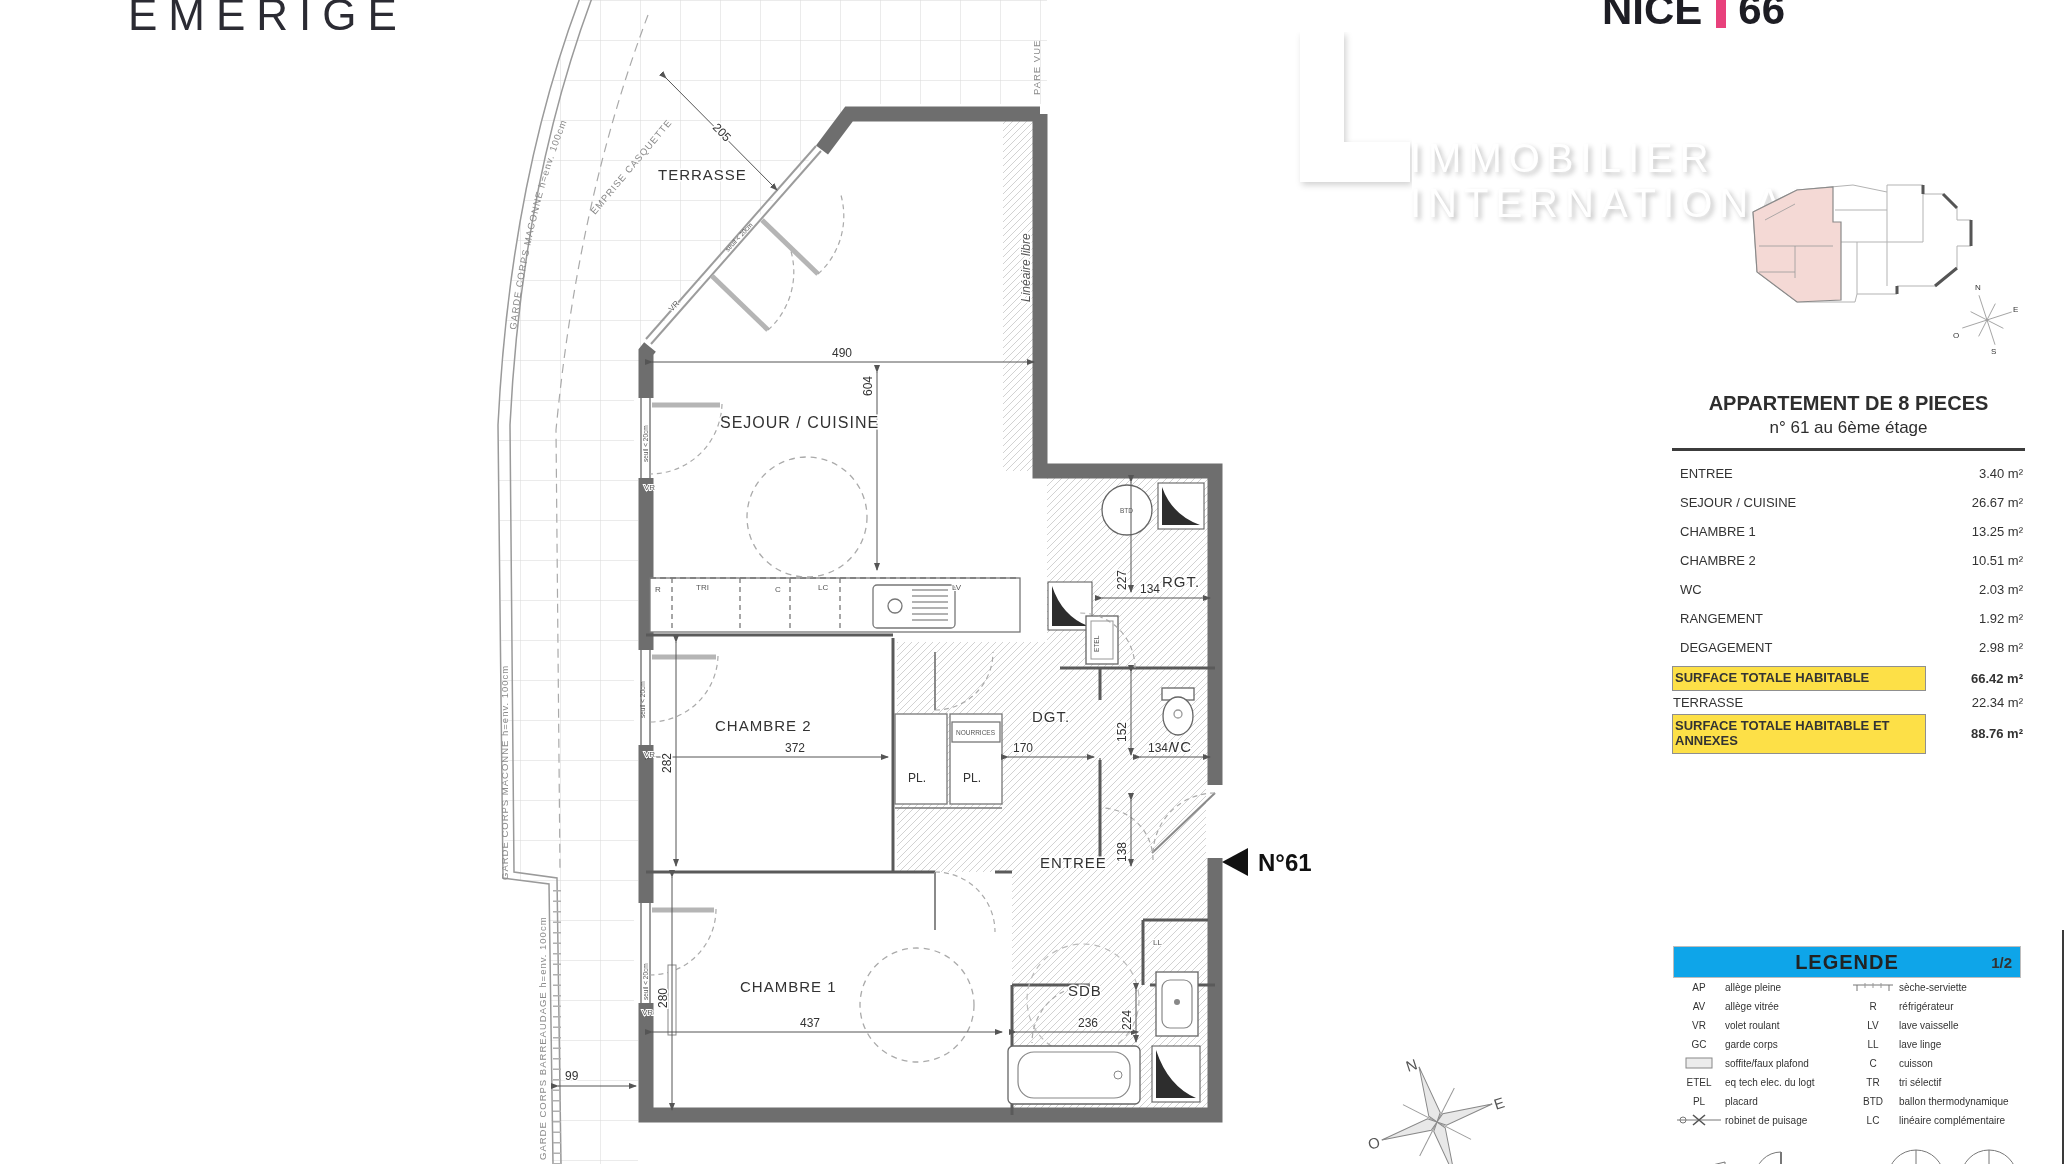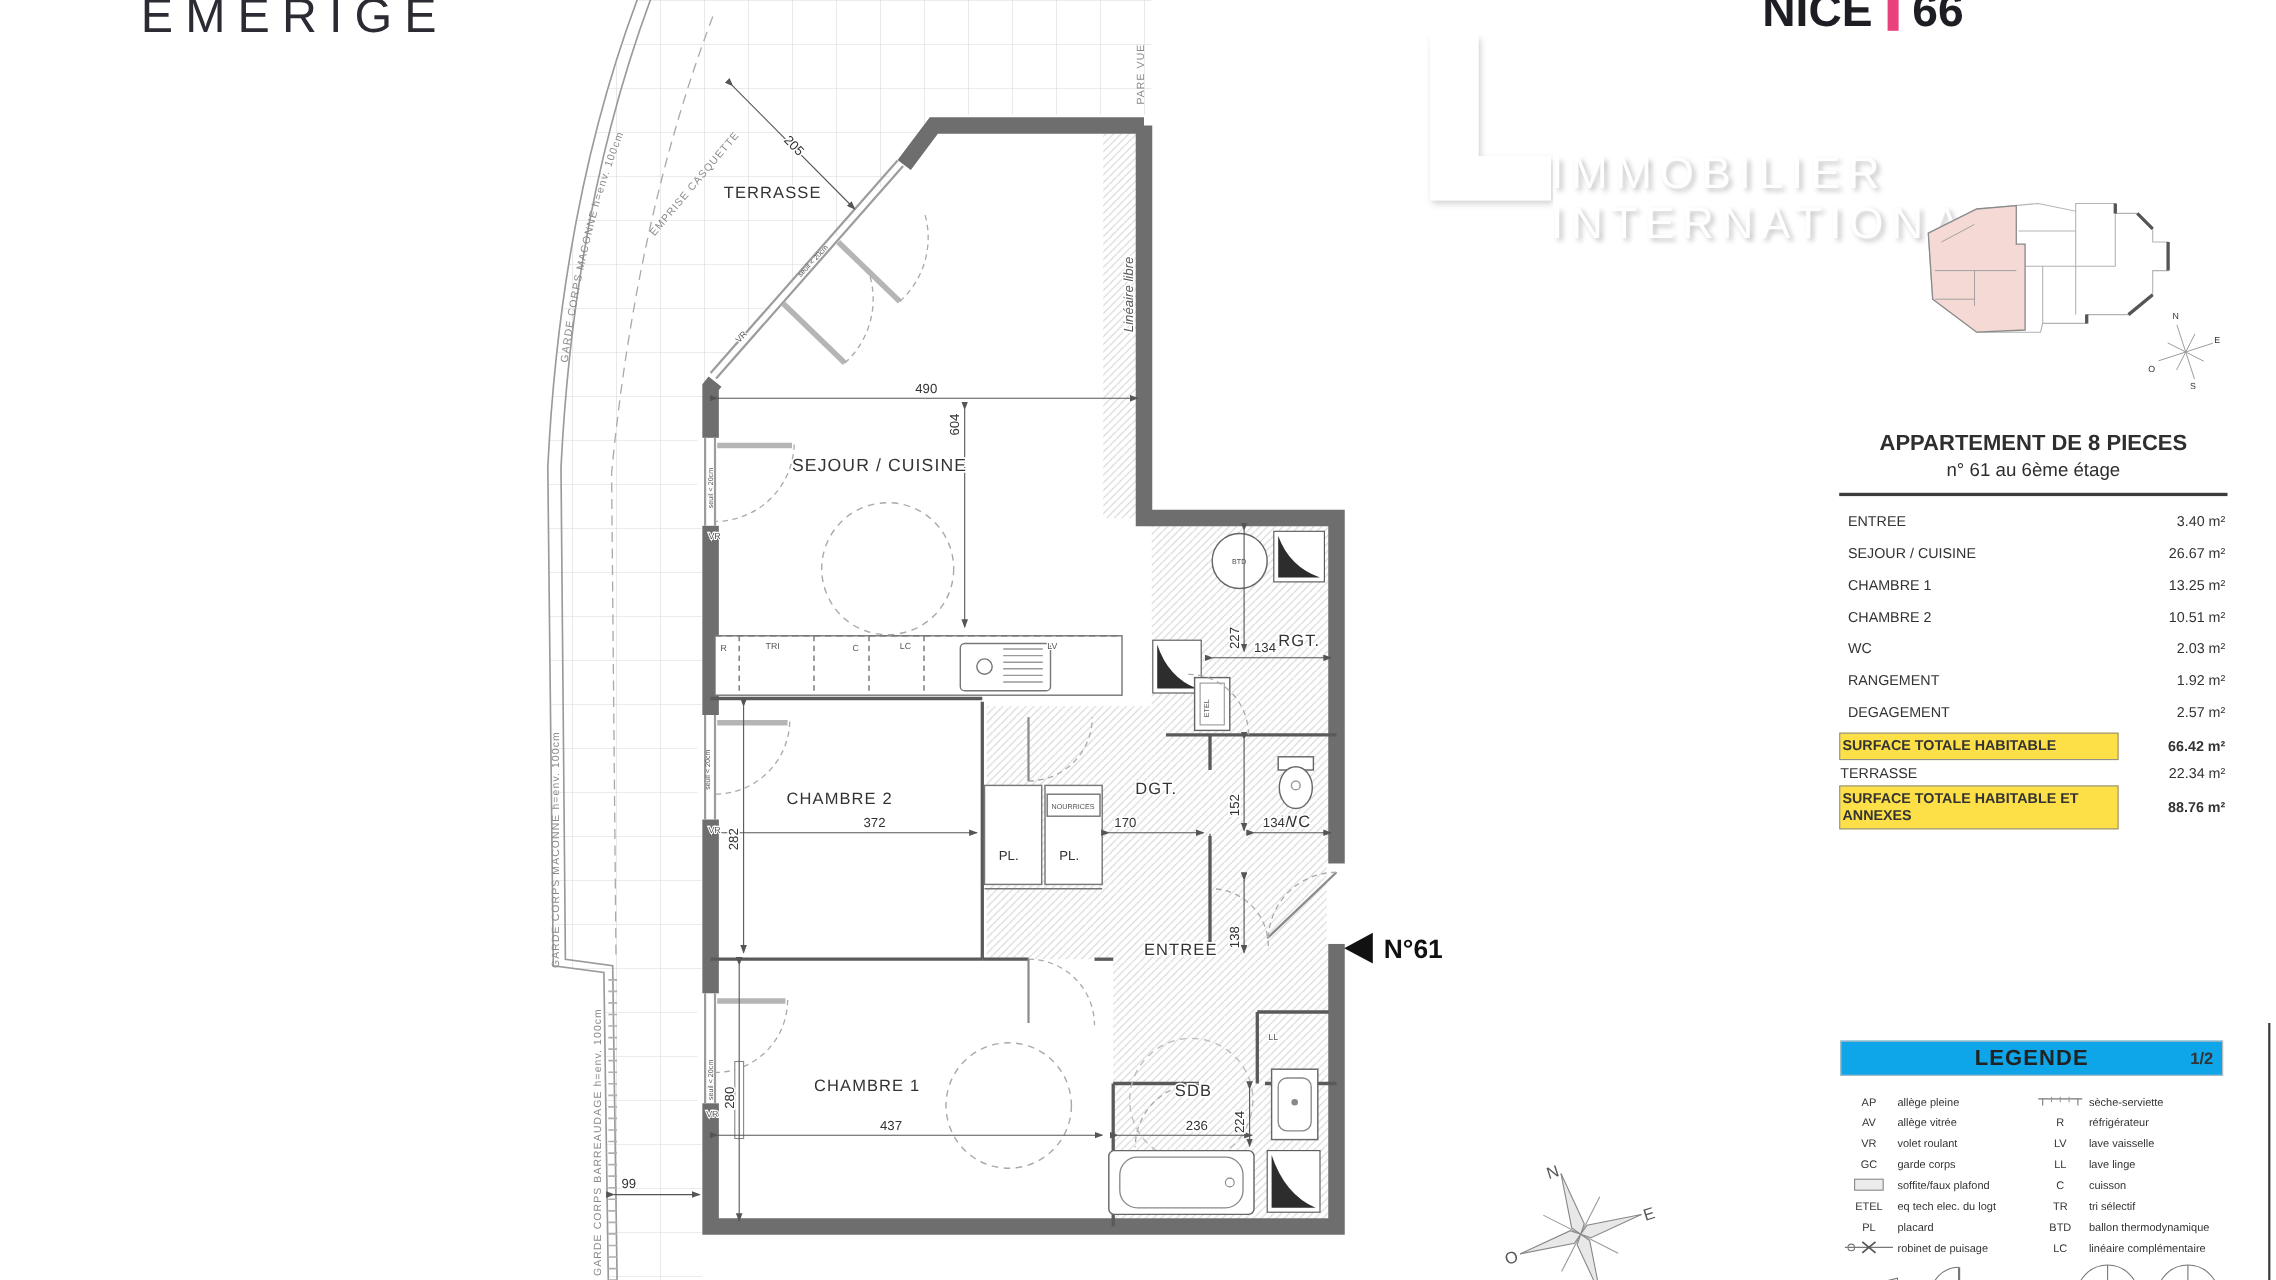--- a/index.html
+++ b/index.html
@@ -28,21 +28,21 @@
            padding:4px 2px;flex:0 0 72%;box-sizing:border-box;line-height:1.15;}
   .trow .val{font-weight:700;font-size:13px;padding-right:2px;text-align:center;}
   .trow.plain{font-weight:400;}
   .trow.plain .lab{font-size:13px;padding-left:1px;}
   .trow.plain .val{font-weight:400;}
   
   #legend{left:1673px;top:946px;width:348px;}
   #legend .head{background:#0ea5e9;border:1px solid #bdbdbd;height:30px;display:flex;align-items:center;position:relative;}
   #legend .head .ttl{flex:1;text-align:center;font-size:20px;font-weight:700;letter-spacing:1px;color:#222;}
   #legend .head .pg{position:absolute;right:8px;font-size:15px;font-weight:700;}
-  #legend .cols{display:flex;margin-top:15px;}
+  #legend .cols{display:flex;margin-top:0;}
   #legend .col{flex:1;}
   .lrow{display:flex;align-items:center;height:19px;font-size:10px;color:#333;}
   .lrow .ab{flex:0 0 52px;text-align:center;}
   .lrow .lb{flex:1;}
   #legicons{left:1673px;top:1136px;width:348px;display:flex;justify-content:space-between;}
   #vline{left:2062px;top:930px;width:2px;height:234px;background:#3a3a3a;}
   
   text{font-family:"Liberation Sans", sans-serif;fill:#333;}
   .room{font-size:15px;letter-spacing:1px;paint-order:stroke;stroke:#fff;stroke-width:3px;}
   .room.big{font-size:16px;}
@@ -405,21 +405,21 @@
   <div class="arow">
       <span class="lab">WC</span>
       <span class="val">2.03 m²</span>
     </div>
   <div class="arow">
       <span class="lab">RANGEMENT</span>
       <span class="val">1.92 m²</span>
     </div>
   <div class="arow">
       <span class="lab">DEGAGEMENT</span>
-      <span class="val">2.57 m²</span>
+      <span class="val">2.98 m²</span>
     </div>
   <div class="trow">
     <span class="graybox">SURFACE TOTALE HABITABLE</span>
     <span class="val">66.42 m²</span>
   </div>
   <div class="trow plain">
     <span class="lab">TERRASSE</span>
     <span class="val">22.34 m²</span>
   </div>
   <div class="trow">

